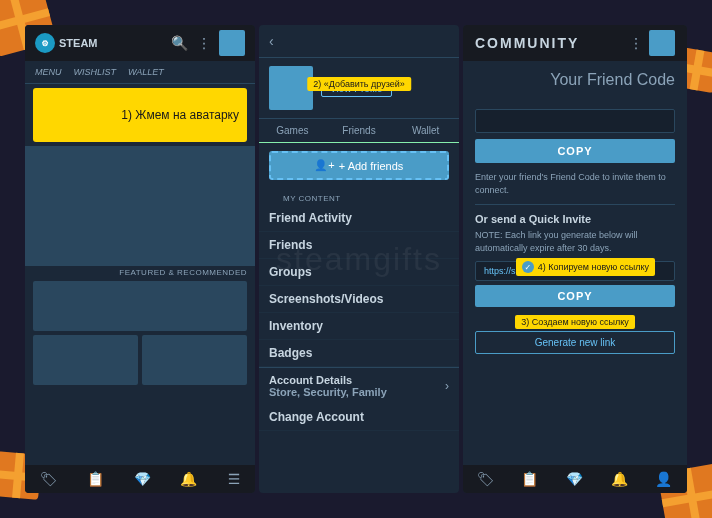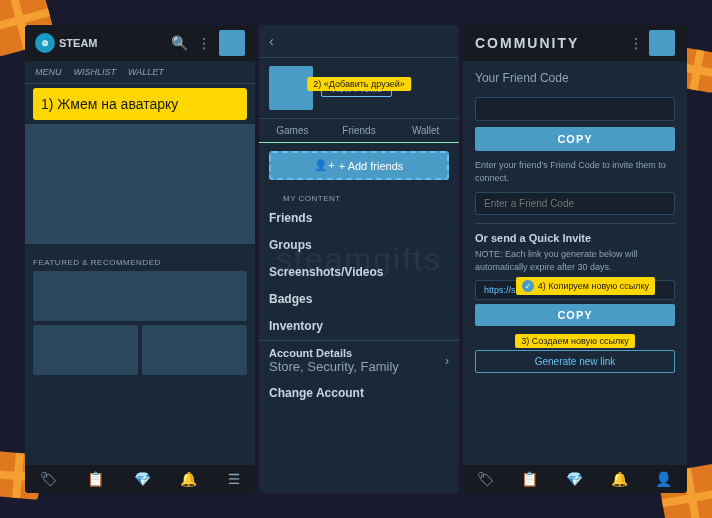--- a/index.html
+++ b/index.html
@@ -124,36 +124,37 @@
       font-size: 9px;
       padding: 2px 4px;
       cursor: pointer;
       text-transform: uppercase;
       font-style: italic;
     }
 
     .tooltip-box {
       background: #ffd700;
       color: #1a1a1a;
-      font-size: 14px;
-      padding: 8px 8px;
+      font-size: 12px;
+      padding: 20px 8px;
       border-radius: 3px;
       margin: 4px 8px;
-      text-align: left;
+      text-align: right;
     }
 
     .avatar-area {
       background: #2a475e;
       height: 120px;
       margin: 0;
       position: relative;
     }
 
     .featured-section {
-      padding: 14px 8px;
+      padding: 2px 8px;
+      text-align: right;
     }
 
     .featured-label {
       color: #8ba3b8;
       font-size: 8px;
       text-transform: uppercase;
       margin-bottom: 4px;
       letter-spacing: 0.5px;
     }
 
@@ -291,21 +292,21 @@
 
     .account-details {
       padding: 6px 10px;
       display: flex;
       justify-content: space-between;
       align-items: center;
       border-top: 1px solid #2a475e;
     }
 
     .account-details-text { color: #c7d5e0; font-size: 11px; font-weight: bold; }
-    .account-details-sub { color: #8ba3b8; font-size: 13px; }
+    .account-details-sub { color: #8ba3b8; font-size: 11px; font-weight: bold; }
 
     
     .watermark {
       position: absolute;
       top: 50%;
       left: 50%;
       transform: translate(-50%, -50%);
       color: rgba(255,255,255,0.06);
       font-size: 32px;
       font-weight: normal;
@@ -357,22 +358,23 @@
     }
 
     .community-content {
       padding: 10px 12px;
       flex: 1;
       overflow: hidden;
     }
 
     .friend-code-label {
       color: #8ba3b8;
-      font-size: 12px;
-      margin-bottom: 12px;
+      font-size: 16px;
+      margin-bottom: 20px;
+      text-align: right;
     }
 
     .code-input {
       width: 100%;
       background: #16202d;
       border: 1px solid #2a475e;
       color: #c7d5e0;
       padding: 5px 8px;
       font-size: 11px;
       border-radius: 2px;
@@ -651,25 +653,26 @@
         <div class="panel-tab">Wallet</div>
       </div>
 
       <div class="add-friends-btn">
         <span>👤+</span>
         <span>+ Add friends</span>
       </div>
 
       <div class="my-content-label">MY CONTENT</div>
 
+      <div class="content-list-item">Friend Activity</div>
       <div class="content-list-item">Friends</div>
       <div class="content-list-item">Groups</div>
       <div class="content-list-item">Screenshots/Videos</div>
+      <div class="content-list-item">Inventory</div>
       <div class="content-list-item">Badges</div>
-      <div class="content-list-item">Inventory</div>
 
       <div class="account-details">
         <div>
           <div class="account-details-text">Account Details</div>
           <div class="account-details-sub">Store, Security, Family</div>
         </div>
         <span style="color:#8ba3b8;font-size:12px;">›</span>
       </div>
 
       <div class="content-list-item">Change Account</div>
@@ -687,21 +690,20 @@
         <span class="three-dots">⋮</span>
         <div class="community-avatar"></div>
       </div>
     </div>
 
     <div class="community-content">
       <div class="friend-code-label">Your Friend Code</div>
       <input class="code-input" type="text" placeholder="" style="">
       <div class="copy-btn">COPY</div>
       <div class="invite-description">Enter your friend's Friend Code to invite them to connect.</div>
-      <input class="enter-code-input" type="text" placeholder="Enter a Friend Code" style="">
 
       <div class="divider"></div>
 
       <div class="quick-invite-label">Or send a Quick Invite</div>
 
       <div class="note-row">
         <div class="note-text">NOTE: Each link you generate below will automatically expire after 30 days.</div>
         <div style="position:relative; display:flex; justify-content:flex-end; margin-bottom:2px;">
           <div class="tooltip-4">
             <div class="tooltip-4-check">✓</div>

